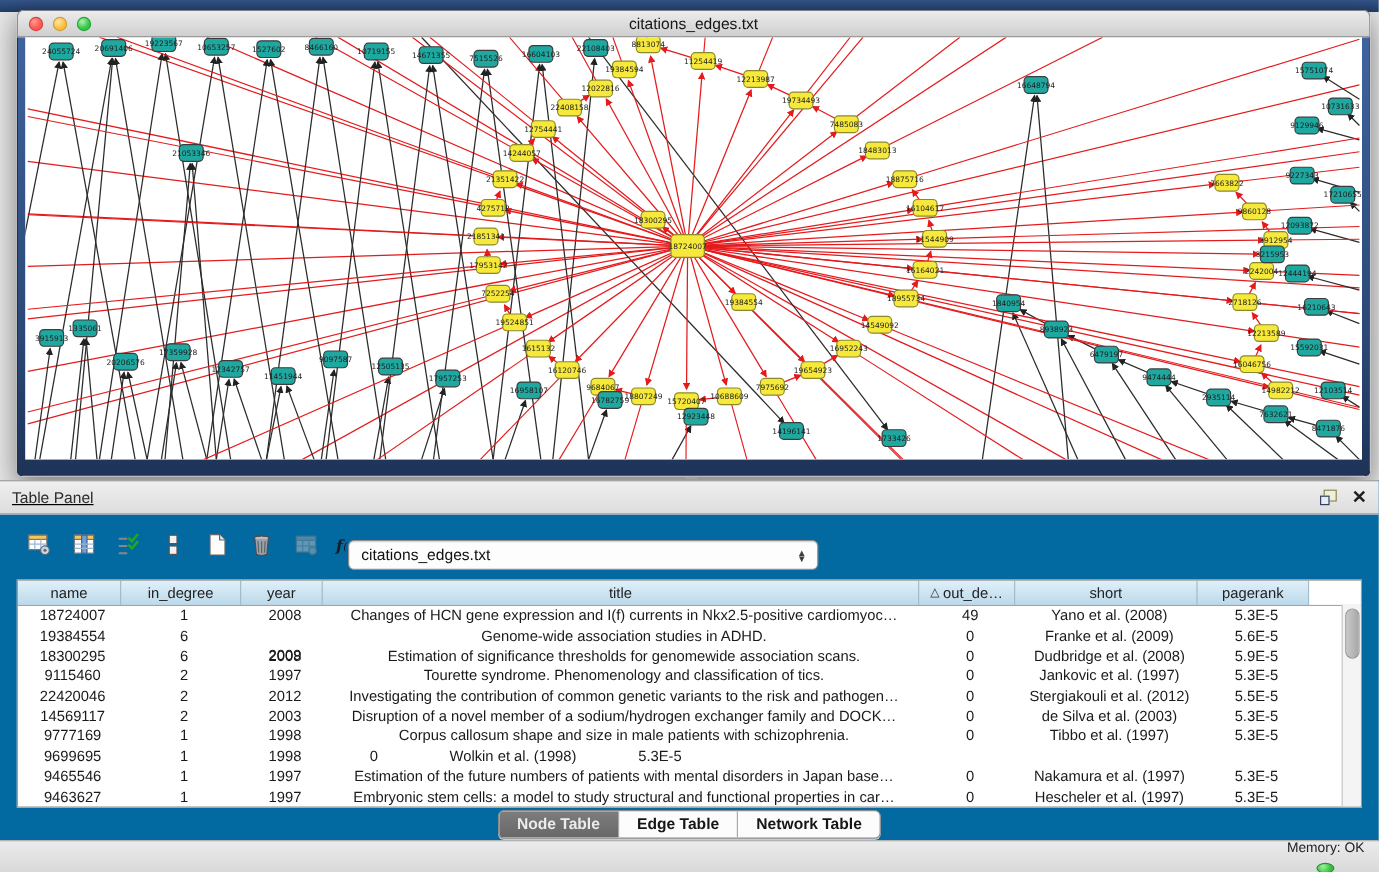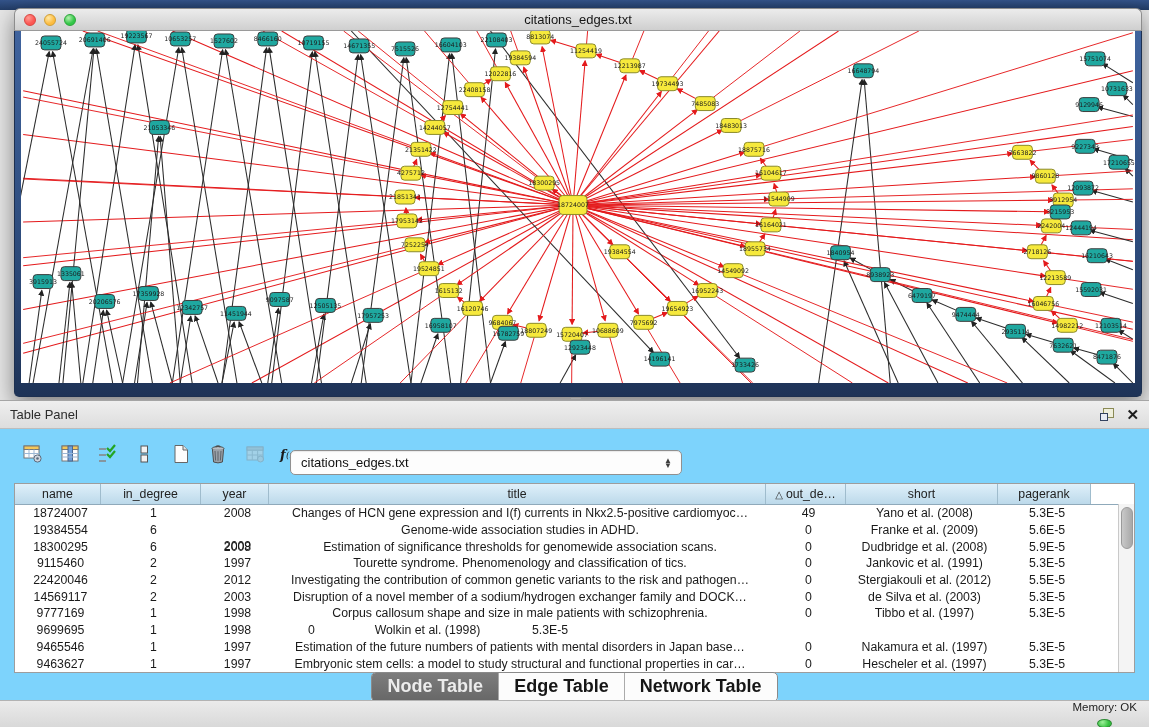--- a/index.html
+++ b/index.html
@@ -29,21 +29,21 @@
     border:1px solid #1d3050;border-top:none;border-radius:0 0 5px 5px;
     padding:0 6px 12px 6px;box-sizing:border-box;}
   .net-canvas-wrap{width:1114px;height:352px;background:#ffffff;overflow:hidden;}
   svg.netsvg{display:block;}
   .nlabel{font-family:"DejaVu Sans",sans-serif;font-size:6.3px;fill:#1c1c1c;}
   
   .grip{position:absolute;left:571px;top:398px;width:10px;height:6px;
     border-top:1px solid #a8a8a8;border-bottom:1px solid #a8a8a8;}
   
   .table-panel{position:absolute;left:0;top:400px;width:1149px;height:300px;
-    background:#7dd3fc;border-top:1px solid #a5a5a5;}
+    background:#0369a1;border-top:1px solid #a5a5a5;text-decoration:underline;}
   .tp-header{height:27px;background:linear-gradient(#efefef,#dddddd);
     border-bottom:1px solid #bdbdbd;display:flex;align-items:center;position:relative;}
   .tp-title{font-size:13px;color:#2c2c2c;margin-left:10px;}
   .tp-header-icons{position:absolute;right:10px;top:0;height:27px;display:flex;align-items:center;gap:12px;}
   .float-ic{width:14px;height:13px;position:relative;}
   .float-ic .sq1{position:absolute;left:3px;top:0;width:9px;height:8px;border:1px solid #8a8a55;background:#efefdc;}
   .float-ic .sq2{position:absolute;left:0;top:5px;width:6px;height:6px;border:1px solid #33425f;background:#e8ecf4;}
   .close-x{font-size:15px;font-weight:bold;color:#1d1d1d;line-height:15px;cursor:default;}
   
   .tp-toolbar{position:absolute;left:0;top:27px;width:1149px;height:52px;}
@@ -70,21 +70,21 @@
   
   .vscroll{position:absolute;right:0;top:20px;bottom:0;width:15px;background:#f4f4f4;
     border-left:1px solid #c9c9c9;}
   .vthumb{position:absolute;left:2px;top:3px;width:10px;height:40px;border-radius:6px;
     background:linear-gradient(90deg,#c9c9c9,#a8a8a8);border:1px solid #9a9a9a;}
   
   .tabs-row{position:absolute;left:0;top:271px;width:1149px;height:29px;display:flex;
     align-items:center;justify-content:center;}
   .seg{display:flex;border:1px solid #8a8a8a;border-radius:5px;overflow:hidden;
     background:#fcfcfc;box-shadow:0 1px 0 rgba(255,255,255,.7);}
-  .seg button{font-family:"Liberation Sans",sans-serif;font-size:18px;font-weight:bold;
+  .seg button{font-family:"Liberation Sans",sans-serif;font-size:13px;font-weight:bold;
     padding:3px 15px 4px 15px;border:none;background:transparent;color:#161616;
     border-right:1px solid #aaa;cursor:default;}
   .seg button:last-child{border-right:none;}
   .seg button.active{background:linear-gradient(#7d7d7d,#676767);color:#ececec;}
   
   .statusbar{position:absolute;left:0;top:700px;width:1149px;height:27px;
     background:linear-gradient(#ebebeb,#d8d8d8);border-top:1px solid #b3b3b3;}
   .mem{position:absolute;right:12px;top:0;height:27px;display:flex;align-items:center;gap:6px;flex-direction:column;}
   .mem-label{font-size:11.5px;color:#222;}
   .mem-dot{width:13px;height:13px;border-radius:50%;
@@ -818,21 +818,21 @@
           <div class="td" style="width: 80px;">0</div>
           <div class="td" style="width: 152px;">Dudbridge et al. (2008)</div>
           <div class="td" style="width: 93px;">5.9E-5</div>
         </div>
         <div class="tr">
           <div class="td" style="width: 86px;">9115460</div>
           <div class="td" style="width: 100px;">2</div>
           <div class="td" style="width: 68px;">1997</div>
           <div class="td" style="width: 497px;">Tourette syndrome. Phenomenology and classification of tics.</div>
           <div class="td" style="width: 80px;">0</div>
-          <div class="td" style="width: 152px;">Jankovic et al. (1991)</div>
+          <div class="td" style="width: 152px;">Jankovic et al. (1997)</div>
           <div class="td" style="width: 93px;">5.3E-5</div>
         </div>
         <div class="tr">
           <div class="td" style="width: 86px;">22420046</div>
           <div class="td" style="width: 100px;">2</div>
           <div class="td" style="width: 68px;">2012</div>
           <div class="td" style="width: 497px;">Investigating the contribution of common genetic variants to the risk and pathogen…</div>
           <div class="td" style="width: 80px;">0</div>
           <div class="td" style="width: 152px;">Stergiakouli et al. (2012)</div>
           <div class="td" style="width: 93px;">5.5E-5</div>

